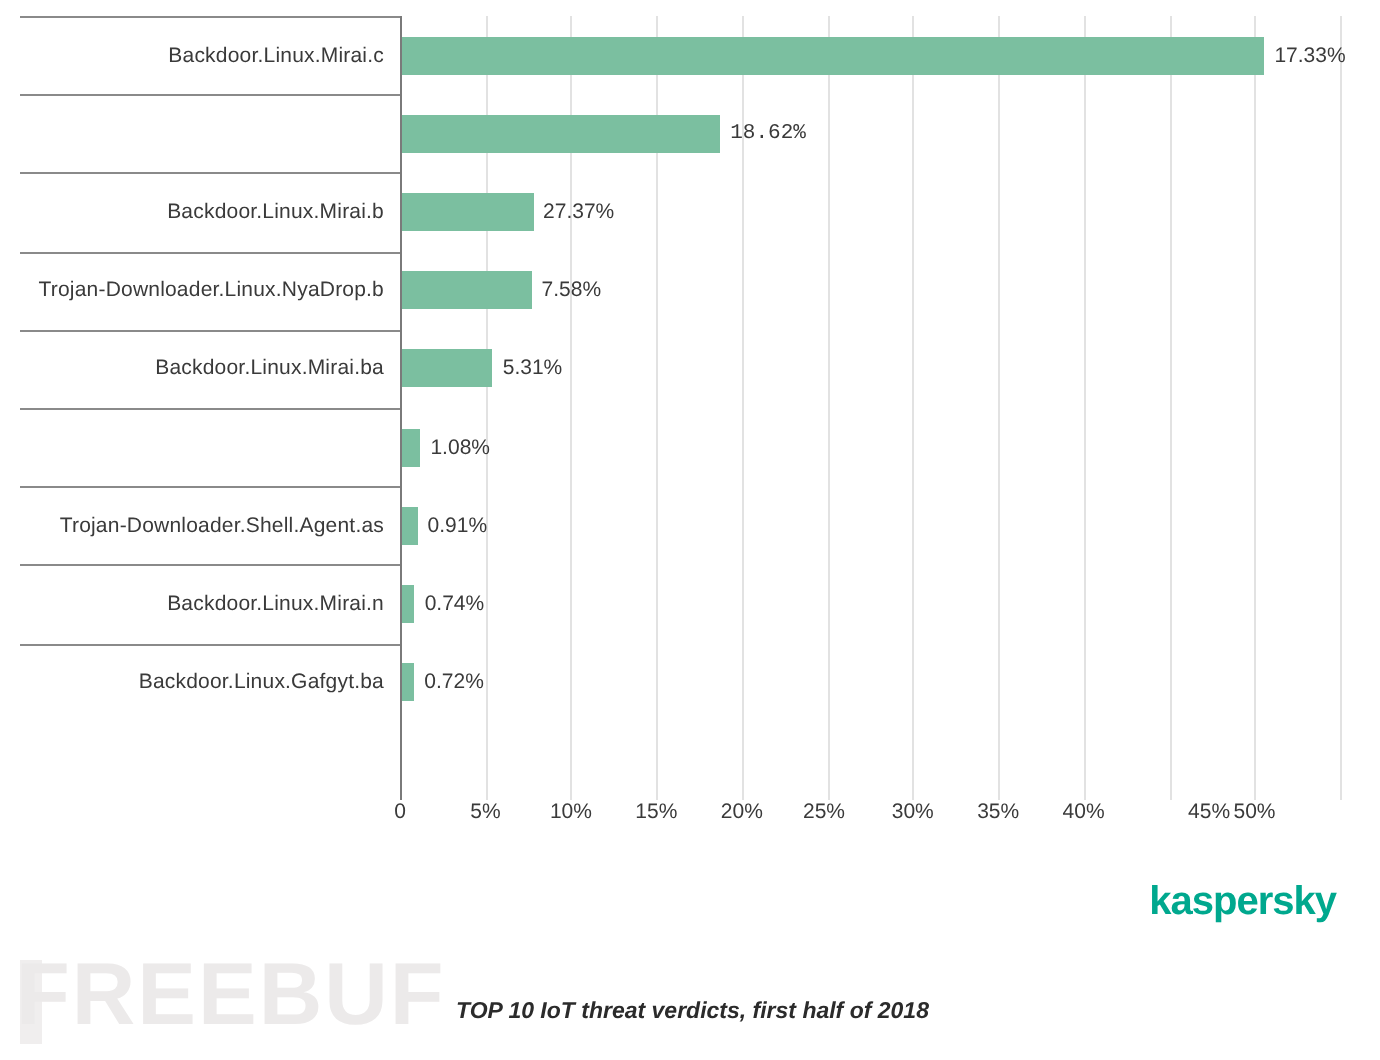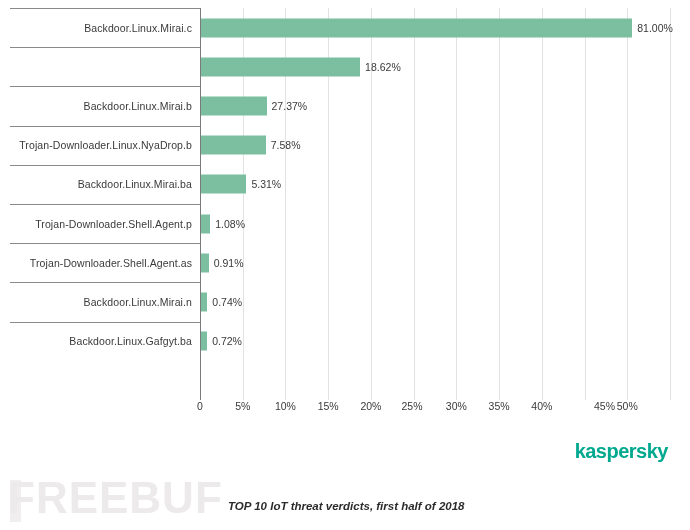--- a/index.html
+++ b/index.html
@@ -187,26 +187,26 @@
         <div class="gridline" style="left: 384.545px;"></div>
         <div class="gridline" style="left: 427.273px;"></div>
         <div class="gridline" style="left: 470px;"></div>
       </div>
     <div class="axis-line"></div>
     <div class="rows">
         <div class="row" style="top: 0px; height: 39.2px;">
           <div class="row-sep" style="top: 0px;"></div>
           <div class="row-label">Backdoor.Linux.Mirai.c</div>
           <div class="bar" style="width: 431.204px; background: rgb(123, 191, 160);"></div>
-          <div class="bar-value" style="left: 627.204px;">81.00%</div>
+          <div class="bar-value" style="left: 627.204px;">17.33%</div>
         </div>
         <div class="row" style="top: 39.2px; height: 39.2px;">
           <div class="row-sep" style="top: 0px;"></div>
           <div class="bar" style="width: 159.116px; background: rgb(123, 191, 160);"></div>
-          <div class="bar-value" style="left: 355.116px;">18.62%</div>
+          <div class="bar-value" style="left: 355.116px; font-family: Liberation Mono, monospace;">18.62%</div>
         </div>
         <div class="row" style="top: 78.4px; height: 39.2px;">
           <div class="row-sep" style="top: 0px;"></div>
           <div class="row-label">Backdoor.Linux.Mirai.b</div>
           <div class="bar" style="width: 65.5436px; background: rgb(123, 191, 160);"></div>
           <div class="bar-value" style="left: 261.544px;">27.37%</div>
         </div>
         <div class="row" style="top: 117.6px; height: 39.2px;">
           <div class="row-sep" style="top: 0px;"></div>
           <div class="row-label">Trojan-Downloader.Linux.NyaDrop.b</div>
@@ -214,21 +214,20 @@
           <div class="bar-value" style="left: 260.775px;">7.58%</div>
         </div>
         <div class="row" style="top: 156.8px; height: 39.2px;">
           <div class="row-sep" style="top: 0px;"></div>
           <div class="row-label">Backdoor.Linux.Mirai.ba</div>
           <div class="bar" style="width: 45.3764px; background: rgb(123, 191, 160);"></div>
           <div class="bar-value" style="left: 241.376px;">5.31%</div>
         </div>
         <div class="row" style="top: 196px; height: 39.2px;">
           <div class="row-sep" style="top: 0px;"></div>
-          <div class="row-label">Trojan-Downloader.Shell.Agent.p</div>
           <div class="bar" style="width: 9.22909px; background: rgb(123, 191, 160);"></div>
           <div class="bar-value" style="left: 205.229px;">1.08%</div>
         </div>
         <div class="row" style="top: 235.2px; height: 39.2px;">
           <div class="row-sep" style="top: 0px;"></div>
           <div class="row-label">Trojan-Downloader.Shell.Agent.as</div>
           <div class="bar" style="width: 7.77636px; background: rgb(123, 191, 160);"></div>
           <div class="bar-value" style="left: 203.776px;">0.91%</div>
         </div>
         <div class="row" style="top: 274.4px; height: 39.2px;">

